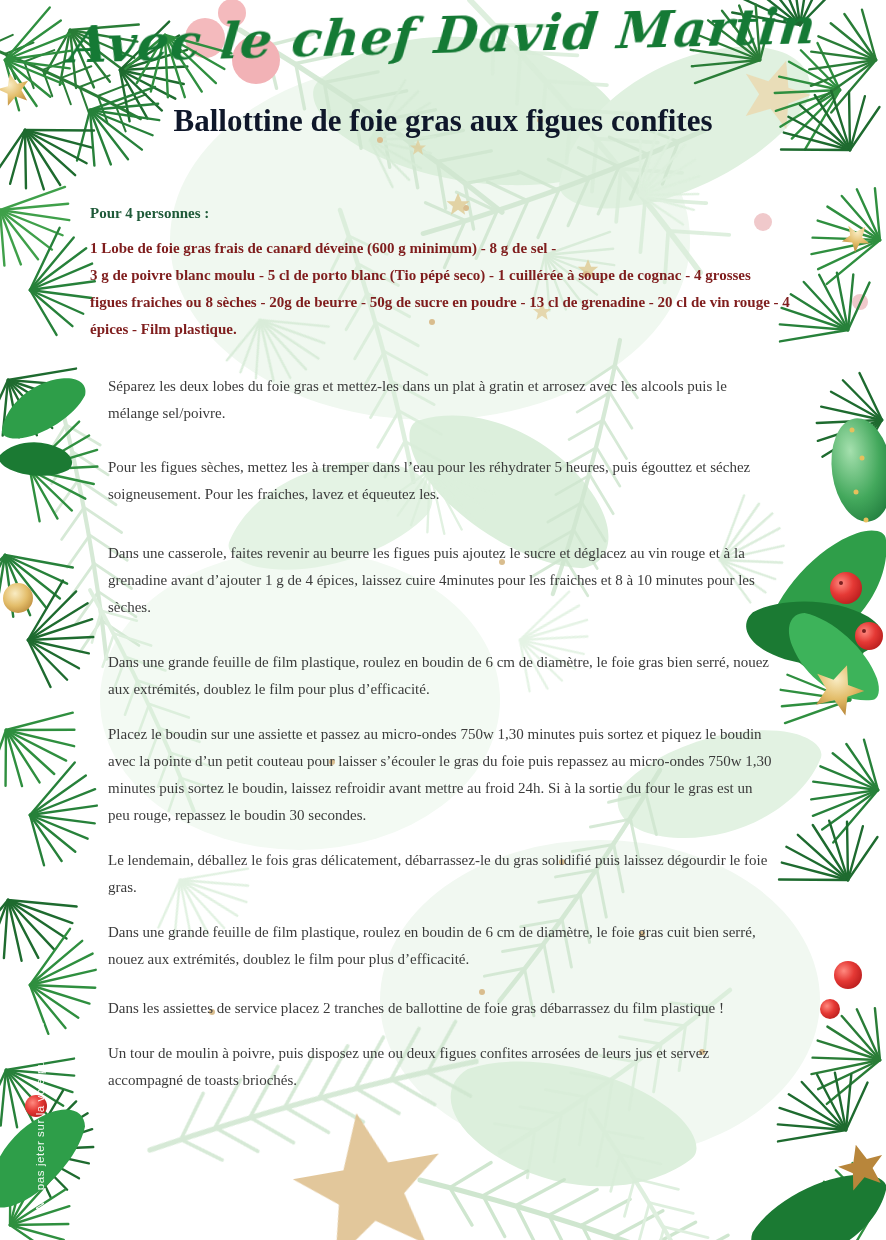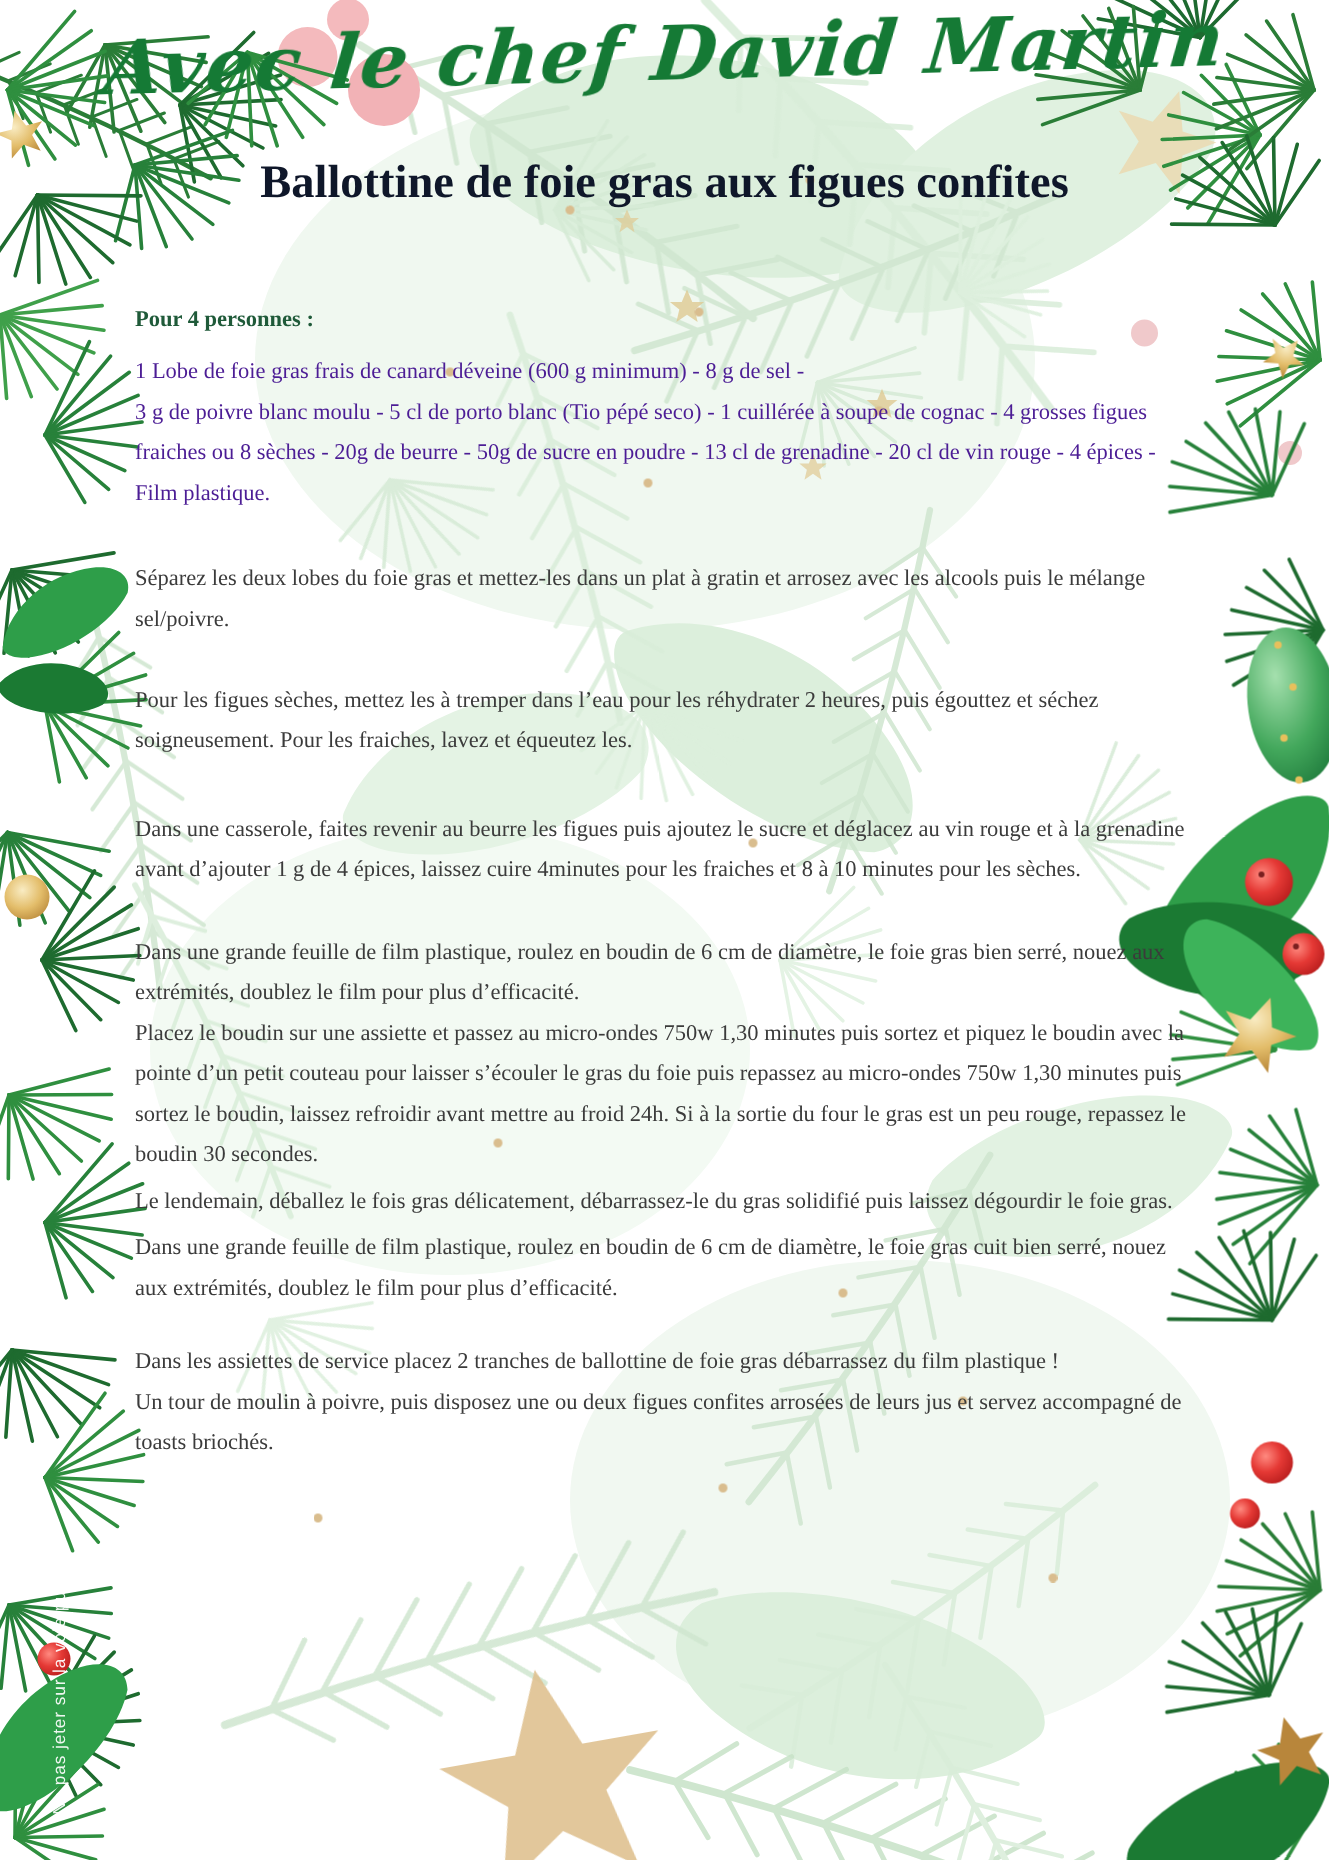--- a/index.html
+++ b/index.html
@@ -19,23 +19,23 @@
   .title{
     position:absolute;top:103px;left:0;right:0;z-index:2;margin:0;
     text-align:center;font-weight:bold;font-size:31px;color:#0f172a;
     font-family:"Liberation Serif",serif;
   }
   .content{
     position:absolute;left:90px;top:200px;width:702px;z-index:2;
     font-size:15px;line-height:27px;color:#3b3b3b;
   }
   .servings{margin:0;font-weight:bold;color:#1f5a39;}
-  .ingredients{margin:8px 0 0 0;color:#4c1d95;}
+  .ingredients{margin:8px 0 0 0;color:#7f1d1d;font-weight:bold;}
   .ing-line{display:block;}
-  .content p.step{margin:0;}
+  .content p.step{margin:18px;}
   .side-note{
     position:absolute;left:34px;bottom:30px;z-index:2;
     writing-mode:vertical-rl;transform:rotate(180deg);
     font-family:"Liberation Sans",sans-serif;font-size:11.5px;
     color:rgba(255,255,255,0.92);letter-spacing:.6px;
   }
 </style>
 </head>
 <body>
 
@@ -237,21 +237,21 @@
   <h1 class="chef">Avec le chef David Martin</h1>
   <h2 class="title">Ballottine de foie gras aux figues confites</h2>
 
   <div class="content">
     <p class="servings">Pour 4 personnes :</p>
     <p class="ingredients">
       <span class="ing-line">1 Lobe de foie gras frais de canard déveine (600 g minimum) - 8 g de sel -</span>
       <span>3 g de poivre blanc moulu - 5 cl de porto blanc (Tio pépé seco) - 1 cuillérée à soupe de cognac - 4 grosses figues fraiches ou 8 sèches - 20g de beurre - 50g de sucre en poudre - 13 cl de grenadine - 20 cl de vin rouge - 4 épices - Film plastique.</span>
     </p>
     <p class="step" style="margin-top:30px">Séparez les deux lobes du foie gras et mettez-les dans un plat à gratin et arrosez avec les alcools puis le mélange sel/poivre.</p>
-    <p class="step" style="margin-top:27px">Pour les figues sèches, mettez les à tremper dans l’eau pour les réhydrater 2 heures, puis égouttez et séchez soigneusement. Pour les fraiches, lavez et équeutez les.</p>
+    <p class="step" style="margin-top:27px">Pour les figues sèches, mettez les à tremper dans l’eau pour les réhydrater 5 heures, puis égouttez et séchez soigneusement. Pour les fraiches, lavez et équeutez les.</p>
     <p class="step" style="margin-top:32px">Dans une casserole, faites revenir au beurre les figues puis ajoutez le sucre et déglacez au vin rouge et à la grenadine avant d’ajouter 1 g de 4 épices, laissez cuire 4minutes pour les fraiches et 8 à 10 minutes pour les sèches.</p>
     <p class="step" style="margin-top:28px">Dans une grande feuille de film plastique, roulez en boudin de 6 cm de diamètre, le foie gras bien serré, nouez aux extrémités, doublez le film pour plus d’efficacité.</p>
     <p class="step">Placez le boudin sur une assiette et passez au micro-ondes 750w 1,30 minutes puis sortez et piquez le boudin avec la pointe d’un petit couteau pour laisser s’écouler le gras du foie puis repassez au micro-ondes 750w 1,30 minutes puis sortez le boudin, laissez refroidir avant mettre au froid 24h. Si à la sortie du four le gras est un peu rouge, repassez le boudin 30 secondes.</p>
     <p class="step" style="margin-top:4px">Le lendemain, déballez le fois gras délicatement, débarrassez-le du gras solidifié puis laissez dégourdir le foie gras.</p>
     <p class="step" style="margin-top:4px">Dans une grande feuille de film plastique, roulez en boudin de 6 cm de diamètre, le foie gras cuit bien serré, nouez aux extrémités, doublez le film pour plus d’efficacité.</p>
     <p class="step" style="margin-top:22px">Dans les assiettes de service placez 2 tranches de ballottine de foie gras débarrassez du film plastique !</p>
     <p class="step">Un tour de moulin à poivre, puis disposez une ou deux figues confites arrosées de leurs jus et servez accompagné de toasts briochés.</p>
   </div>
 </div>
 

